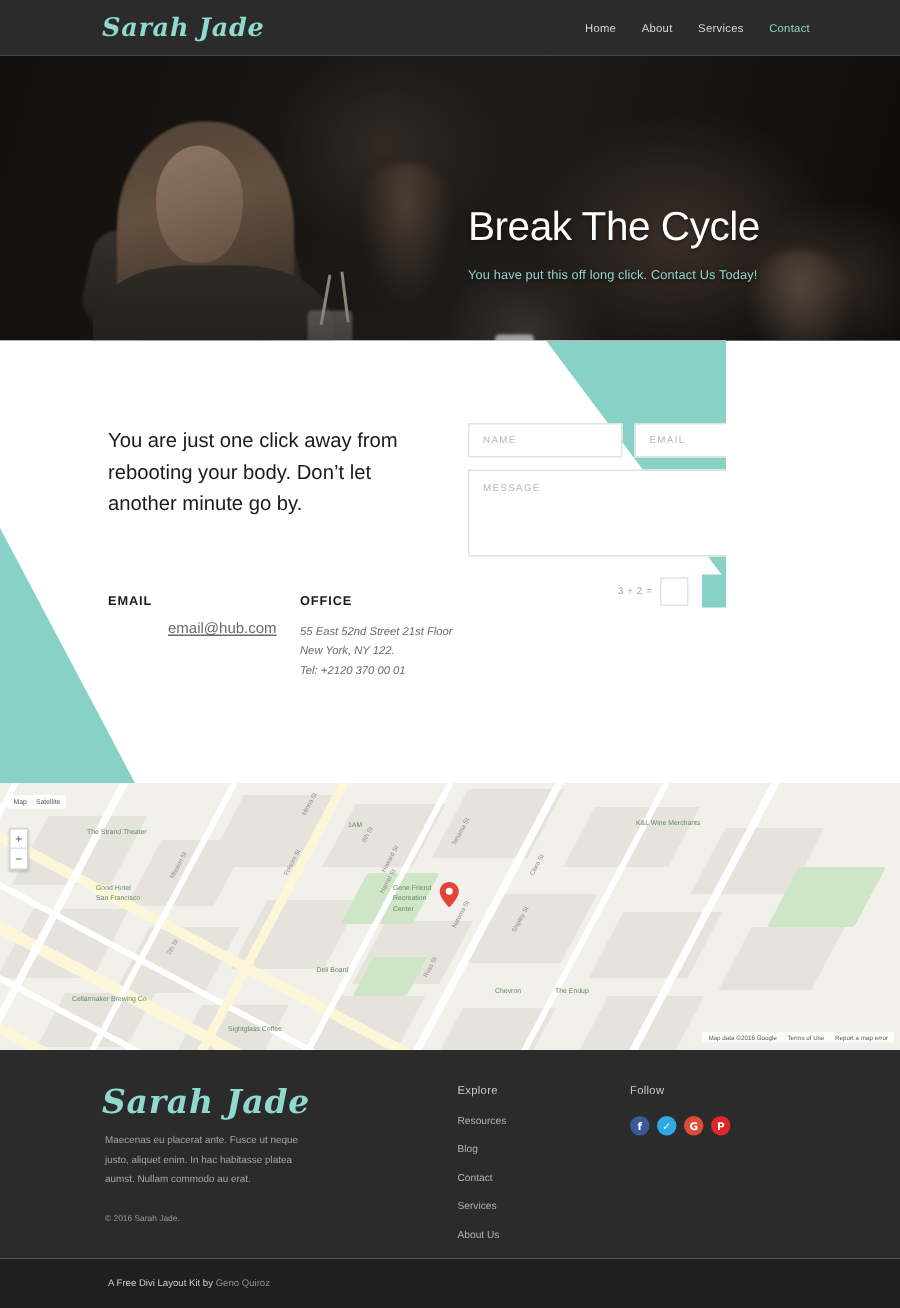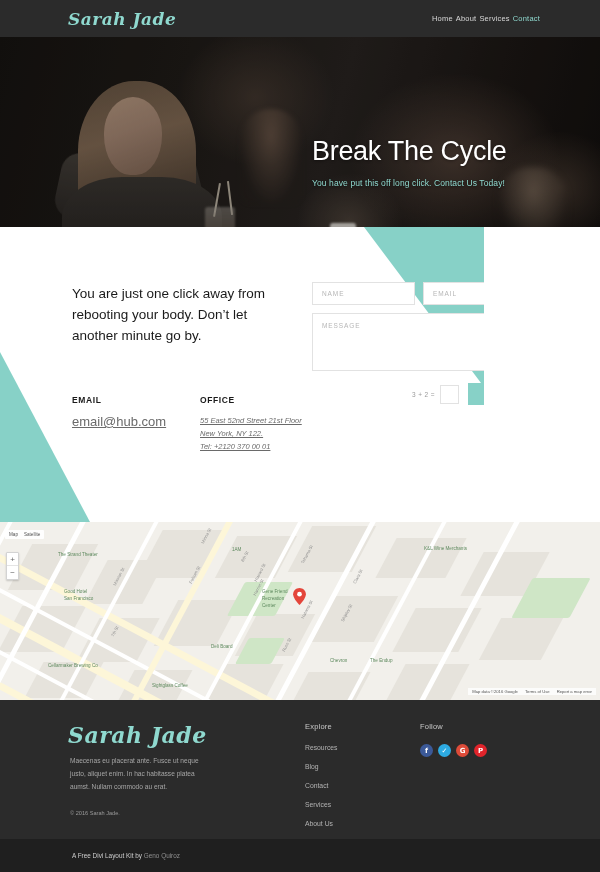--- a/index.html
+++ b/index.html
@@ -23,21 +23,21 @@
     color: #8fd9cf;
     font-family: "DejaVu Serif", serif;
     font-style: italic;
     font-weight: 700;
     font-size: 17px;
     letter-spacing: 0.5px;
     white-space: nowrap;
   }
   .nav {
     margin-left: auto; margin-right: 60px;
-    display: flex; align-items: center; gap: 3px;
+    display: flex; align-items: center; gap: 17px;
   }
   .nav-item {
     color: #d8d8d8; font-size: 7.5px; letter-spacing: 0.2px;
     white-space: nowrap;
   }
   .nav-item.active { color: #8fd9cf; }
 
   
   .hero {
     position: absolute; top: 37px; left: 0; width: 600px; height: 190px;
@@ -143,24 +143,24 @@
     font-size: 13.5px; line-height: 1.55; color: #1a1a1a; font-weight: 500;
   }
   .detail-col { position: absolute; font-size: 8px; }
   .detail-email { left: 72px; top: 168px; }
   .detail-office { left: 200px; top: 168px; }
   .detail-head {
     font-size: 8.5px; font-weight: 700; color: #1a1a1a;
     letter-spacing: 0.6px; margin-bottom: 9px;
   }
   .detail-link {
-    color: #6a6a6a; text-decoration: underline; font-size: 13px;
+    color: #6a6a6a; text-decoration: underline; font-size: 10px; margin-left: 40px;
   }
   .detail-line {
-    color: #6a6a6a; font-size: 7.5px; font-style: italic; line-height: 1.75; text-decoration: underline;
+    color: #6a6a6a; font-size: 7.5px; font-style: italic; line-height: 1.75;
   }
 
   
   .form { position: absolute; left: 312px; top: 55px; width: 214px; }
   .form-row { display: flex; gap: 8px; }
   .fld {
     border: 1px solid #e2e2e2; background: #fff; height: 23px;
     font-size: 6.5px; color: #b6b6b6; letter-spacing: 0.9px;
     padding: 0 9px; font-family: "Liberation Sans", sans-serif;
     display: flex; align-items: center;

